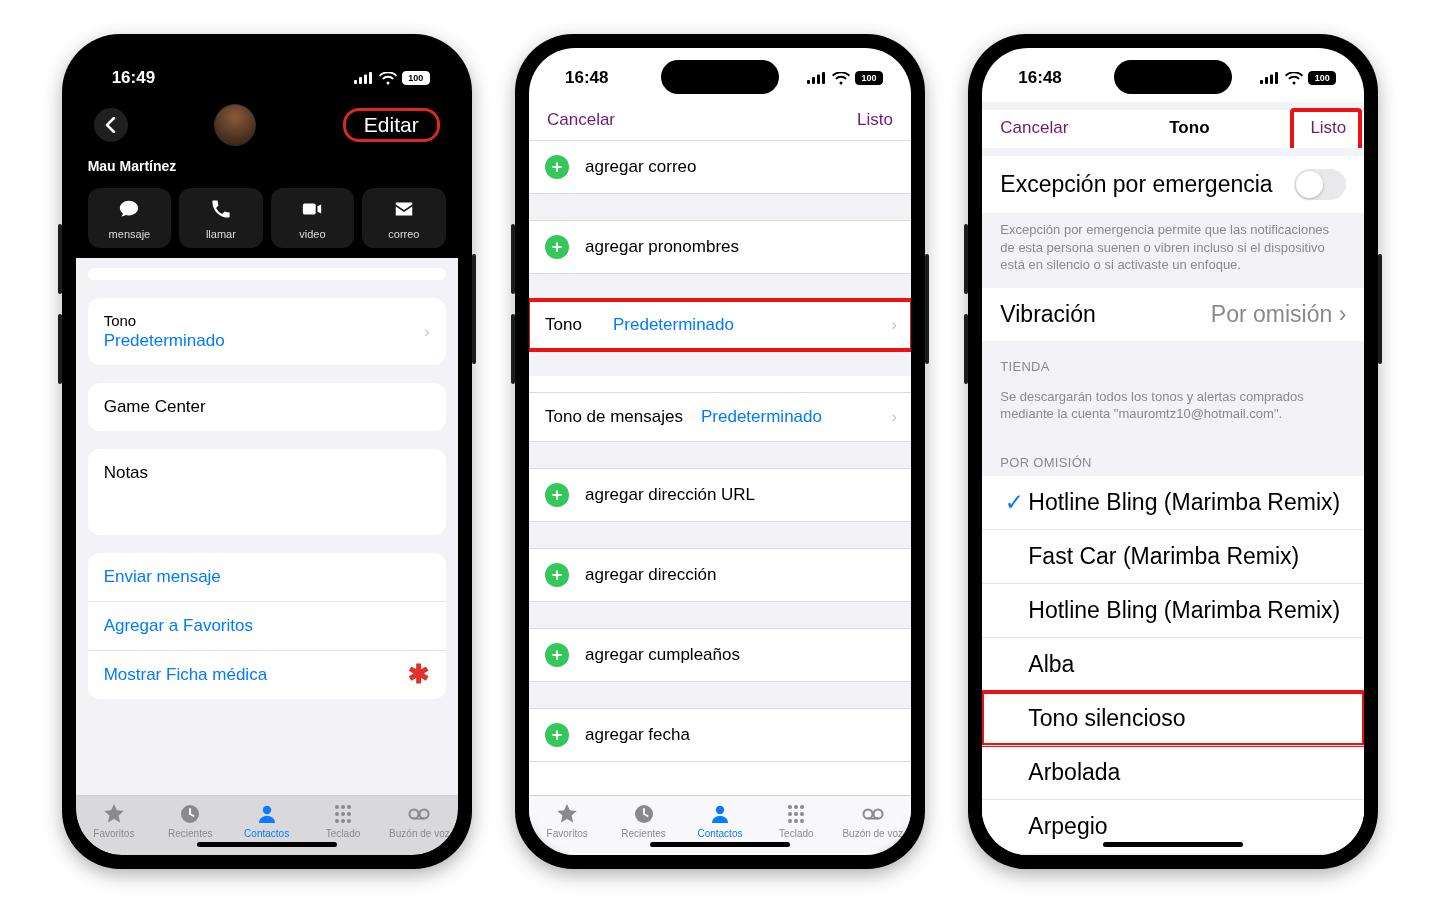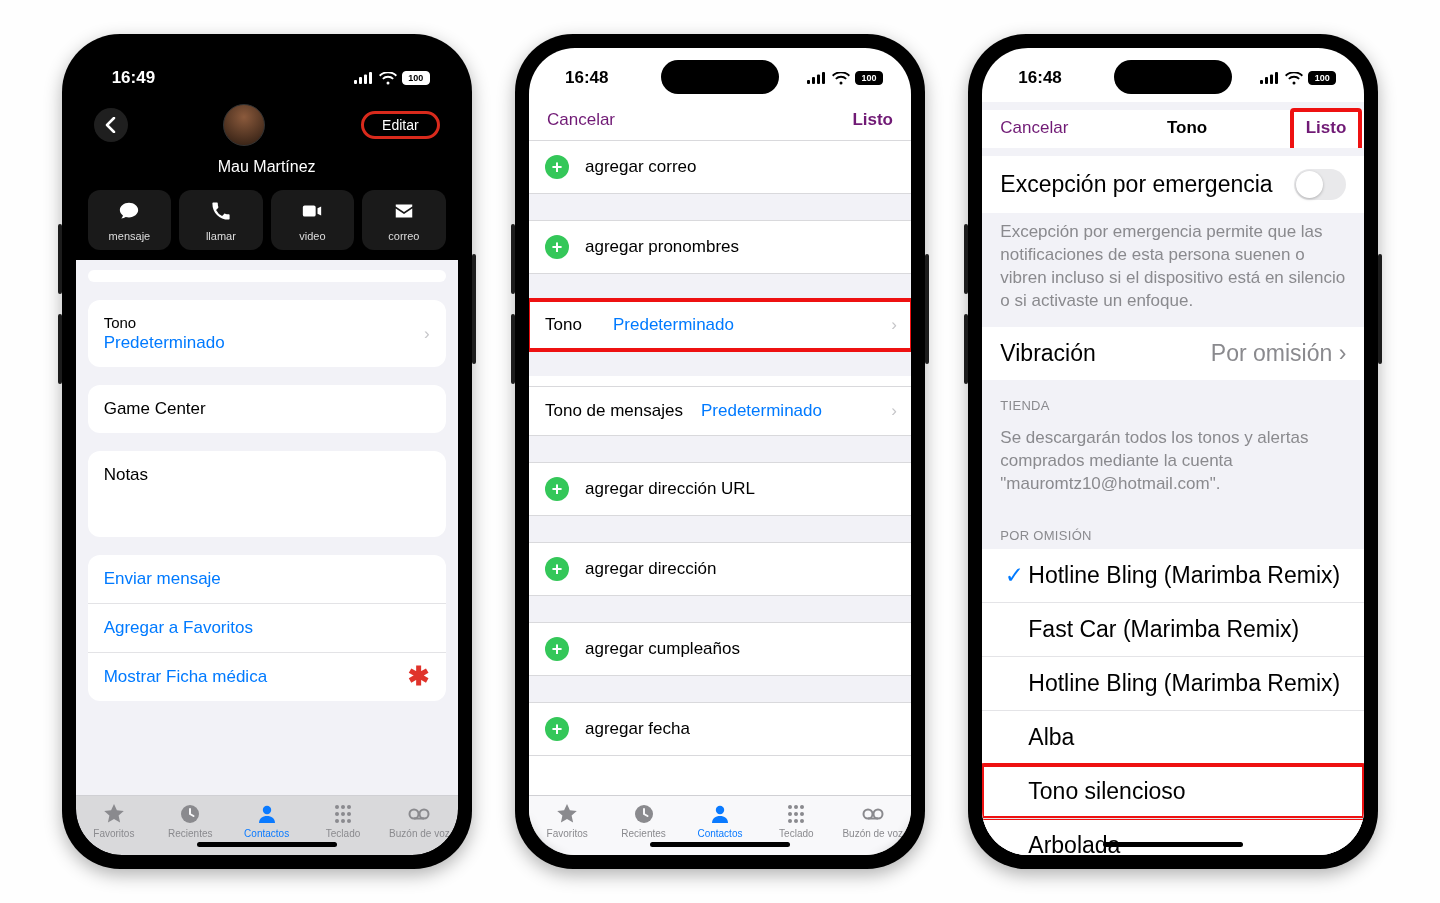--- a/index.html
+++ b/index.html
@@ -65,23 +65,23 @@
 
   
   .p1-header {
     background: linear-gradient(#000,#000);
     color:#fff;
     padding: 0 12px 10px;
   }
   .p1-navrow { display:flex; align-items:center; justify-content:space-between; padding:2px 6px 6px;}
   .back-circle { width:34px;height:34px;border-radius:50%;background:rgba(255,255,255,.12);display:flex;align-items:center;justify-content:center;}
   .avatar { width:42px;height:42px;border-radius:50%;background:radial-gradient(circle at 50% 30%, #8b5a3c, #2a1a10);margin:0 auto; border:1px solid #333;}
-  .edit-btn { color:#fff; font-size:14px; padding:4px 10px;}
+  .edit-btn { color:#fff; font-size:21px; padding:4px 10px;}
   .edit-hl { border:3px solid #d92a1c; border-radius:16px; padding:2px 8px;}
-  .contact-name { text-align:center; font-size:16px; margin-top:6px;}
+  .contact-name { font-size:14px; margin-top:6px;font-weight:bold;}
   .action-row { display:flex; gap:8px; margin-top:14px;}
   .action-btn { flex:1; background:rgba(255,255,255,.10); border-radius:12px; padding:10px 0 8px; text-align:center; color:#fff;}
   .action-btn .lbl { font-size:11px; margin-top:4px; color:#ddd;}
   .action-btn svg { width:22px; height:22px; }
 
   .p1-body { flex:1; background:#f2f2f7; overflow:hidden; padding:0;}
   .card { background:#fff; margin:18px 12px 0; border-radius:12px; }
   .card.small-top { margin-top:10px;}
   .row { padding:14px 16px; font-size:17px; display:flex; align-items:center; justify-content:space-between;}
   .row + .row { border-top:0.5px solid #e3e3e6;}
@@ -94,21 +94,21 @@
   
   .tabbar { height:60px; background:#f7f7f9e0; backdrop-filter:blur(4px); display:flex; justify-content:space-around; align-items:flex-start; padding-top:6px; border-top:0.5px solid #d0d0d4;}
   .tab { text-align:center; font-size:10px; color:#8a8a8e; width:62px;}
   .tab.active { color:#0a7aff; }
   .tab svg { width:26px; height:24px; }
   .home-ind { position:absolute; bottom:8px; left:50%; transform:translateX(-50%); width:140px; height:5px; border-radius:3px; background:#000;}
 
   
   .nav2 { display:flex; justify-content:space-between; align-items:center; padding:8px 18px 10px; font-size:17px;}
   .nav2 .blue { color:#701a75; }
-  .nav2 .bold { font-weight:700; }
+  .nav2 .bold { font-weight:400; }
   .nav2 .title { font-weight:600; color:#000;}
 
   
   .p2-body { flex:1; background:#fff; overflow:hidden;}
   .group { border-top:0.5px solid #d9d9dc; border-bottom:0.5px solid #d9d9dc; margin-top:26px;}
   .group.first { margin-top:0;}
   .li { display:flex; align-items:center; gap:16px; padding:14px 16px; font-size:17px; position:relative;}
   .plus { width:24px;height:24px;border-radius:50%;background:#34c759;color:#fff;display:flex;align-items:center;justify-content:center;font-size:18px;font-weight:700;line-height:1;}
   .li .label { color:#000; min-width:52px;}
   .li .val { color:#007aff;}
@@ -117,21 +117,21 @@
   .hl-red { position:absolute; border:4px solid #e11; border-radius:4px; pointer-events:none;}
 
   
   .p3-body { flex:1; background:#f2f2f7; overflow:hidden; position:relative;}
   .section { background:#fff;}
   .srow { padding:13px 18px; font-size:23px; display:flex; align-items:center; justify-content:space-between; position:relative;}
   .srow + .srow { border-top:0.5px solid #e4e4e7;}
   .srow .gray { color:#8a8a8e;}
   .toggle { width:52px;height:31px;border-radius:16px;background:#e9e9eb;position:relative;}
   .toggle::after { content:""; position:absolute; top:2px; left:2px; width:27px; height:27px; border-radius:50%; background:#fff; box-shadow:0 1px 3px rgba(0,0,0,.25);}
-  .foot { font-size:17px; color:#8a8a8e; padding:8px 18px 14px; line-height:1.35;}
+  .foot { font-size:13px; color:#8a8a8e; padding:8px 18px 14px; line-height:1.35;}
   .head { font-size:13px; color:#8a8a8e; padding:18px 18px 6px; text-transform:uppercase; letter-spacing:.3px;}
   .check { color:#007aff; width:24px; display:inline-flex; justify-content:center;}
   .srow .txt { flex:1; }
   .srow .lead { width:28px; display:inline-flex; }
 
   .hl-p3a { position:absolute; border:4px solid #e11; border-radius:4px; pointer-events:none;}
 </style>
 </head>
 <body>
 
@@ -325,21 +325,21 @@
       <div class="gap-bg"></div>
       <div class="group" style="margin-top:0; position:relative;">
         <div class="li">
           <span class="label">Tono</span>
           <span class="val">Predeterminado</span>
           <span class="chev">›</span>
         </div>
         <div class="hl-red" style="top:-3px;left:-3px;right:-3px;bottom:-3px;"></div>
       </div>
       <div class="gap-bg"></div>
-      <div class="group" style="margin-top:10px;">
+      <div class="group" style="margin-top:16px;">
         <div class="li">
           <span class="label" style="min-width:140px;">Tono de mensajes</span>
           <span class="val">Predeterminado</span>
           <span class="chev">›</span>
         </div>
       </div>
       <div class="gap-bg"></div>
       <div class="group" style="margin-top:0;">
         <div class="li">
           <span class="plus">+</span>

